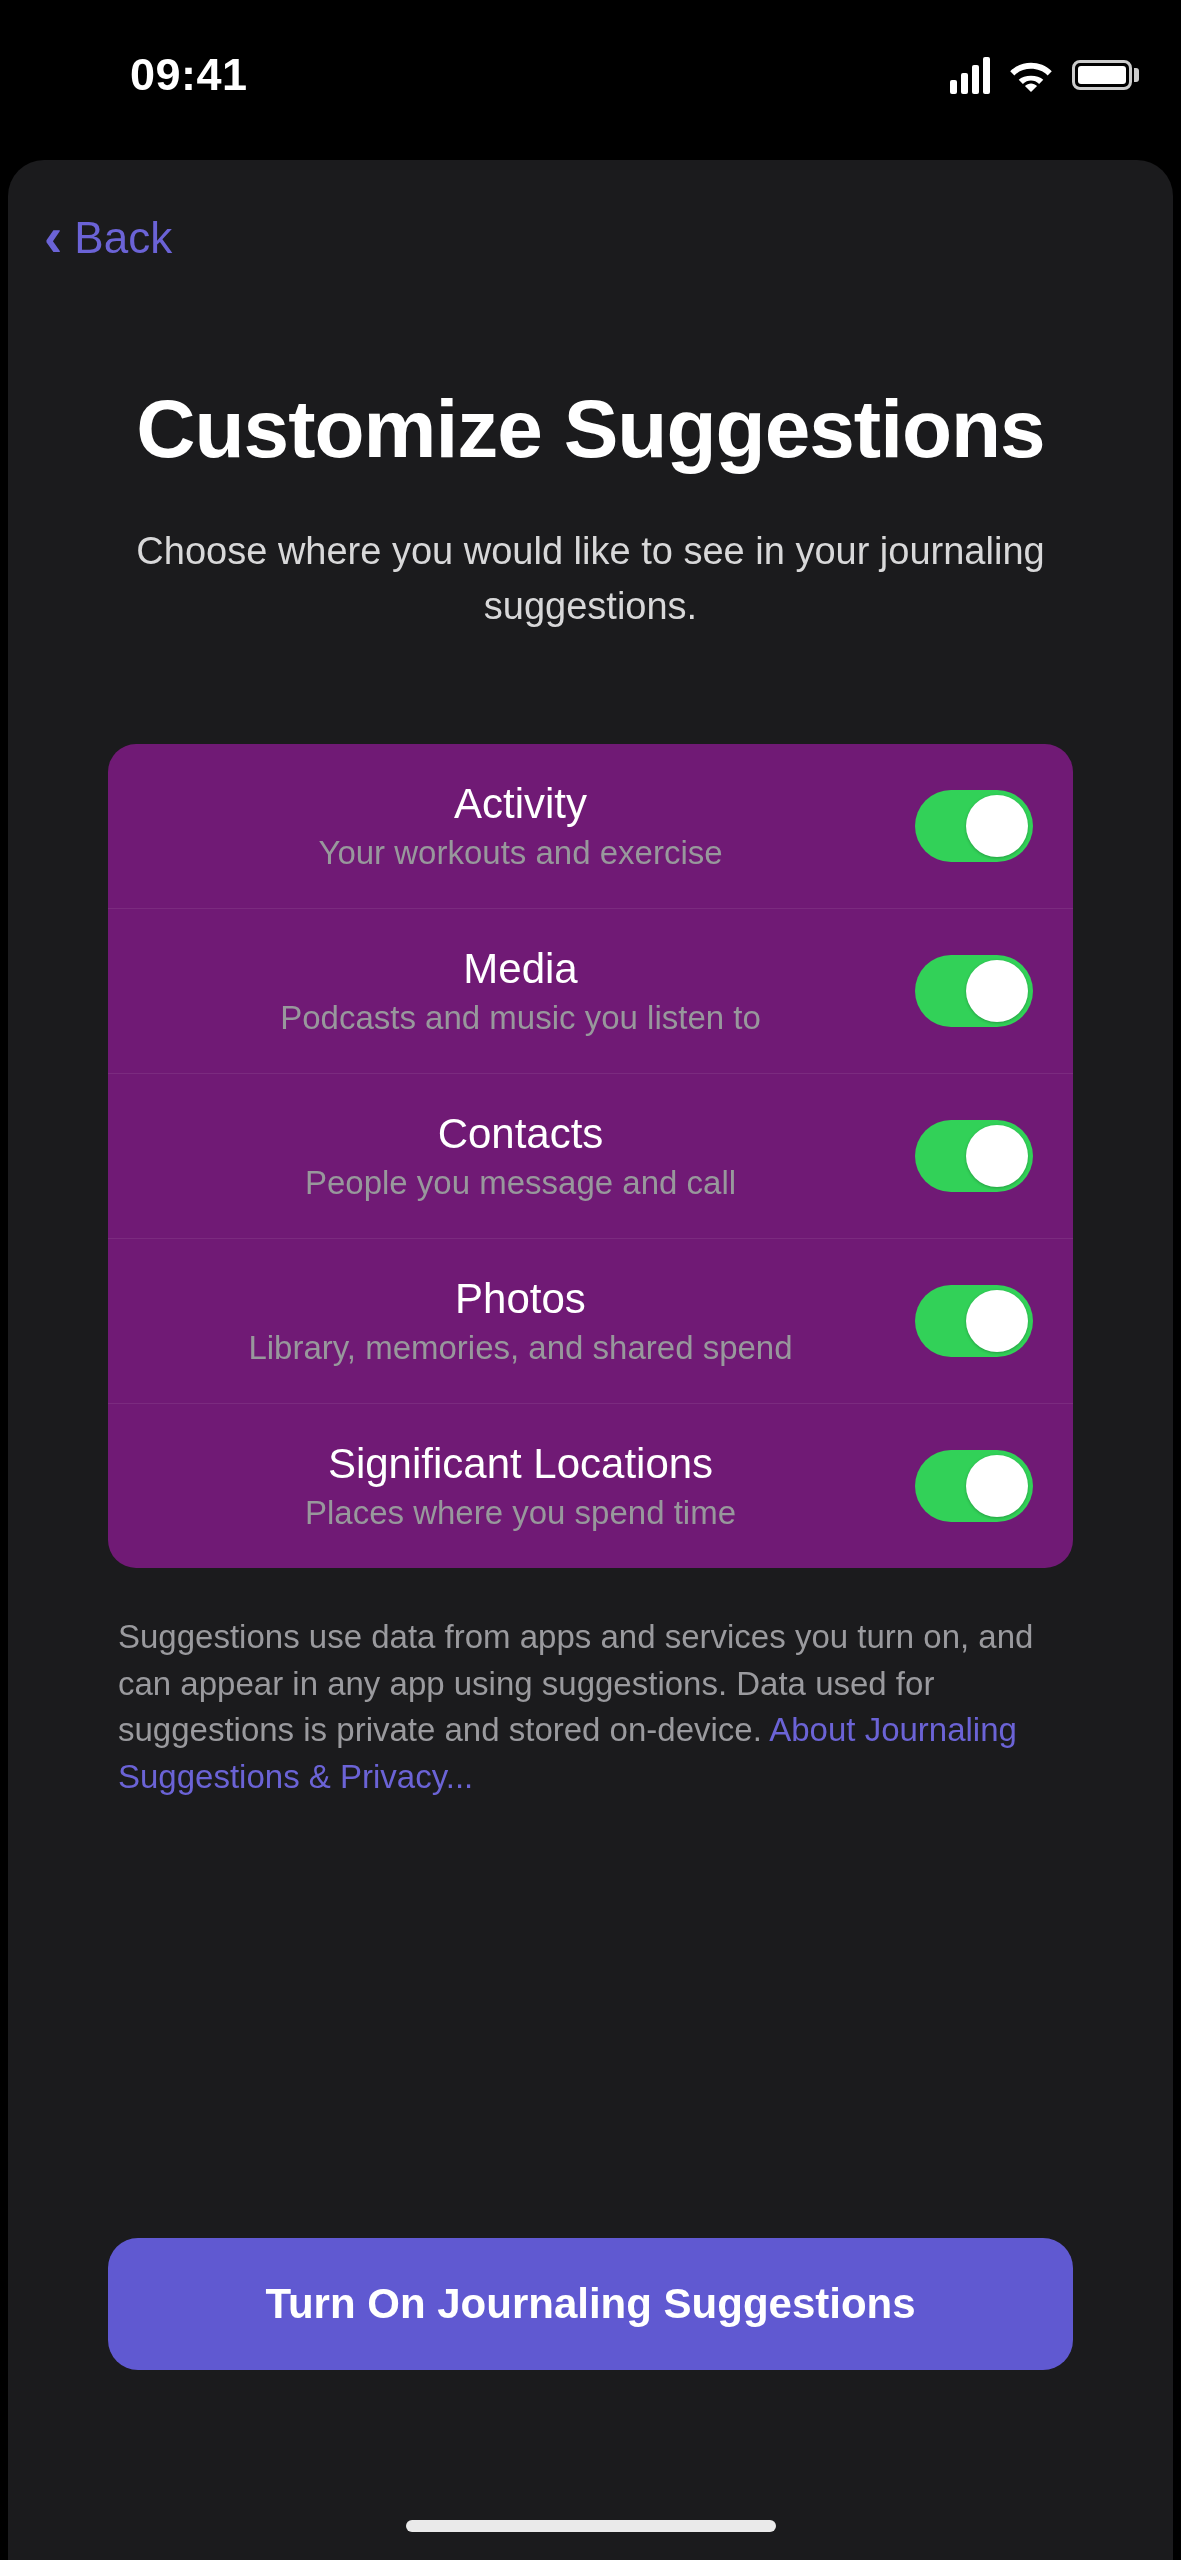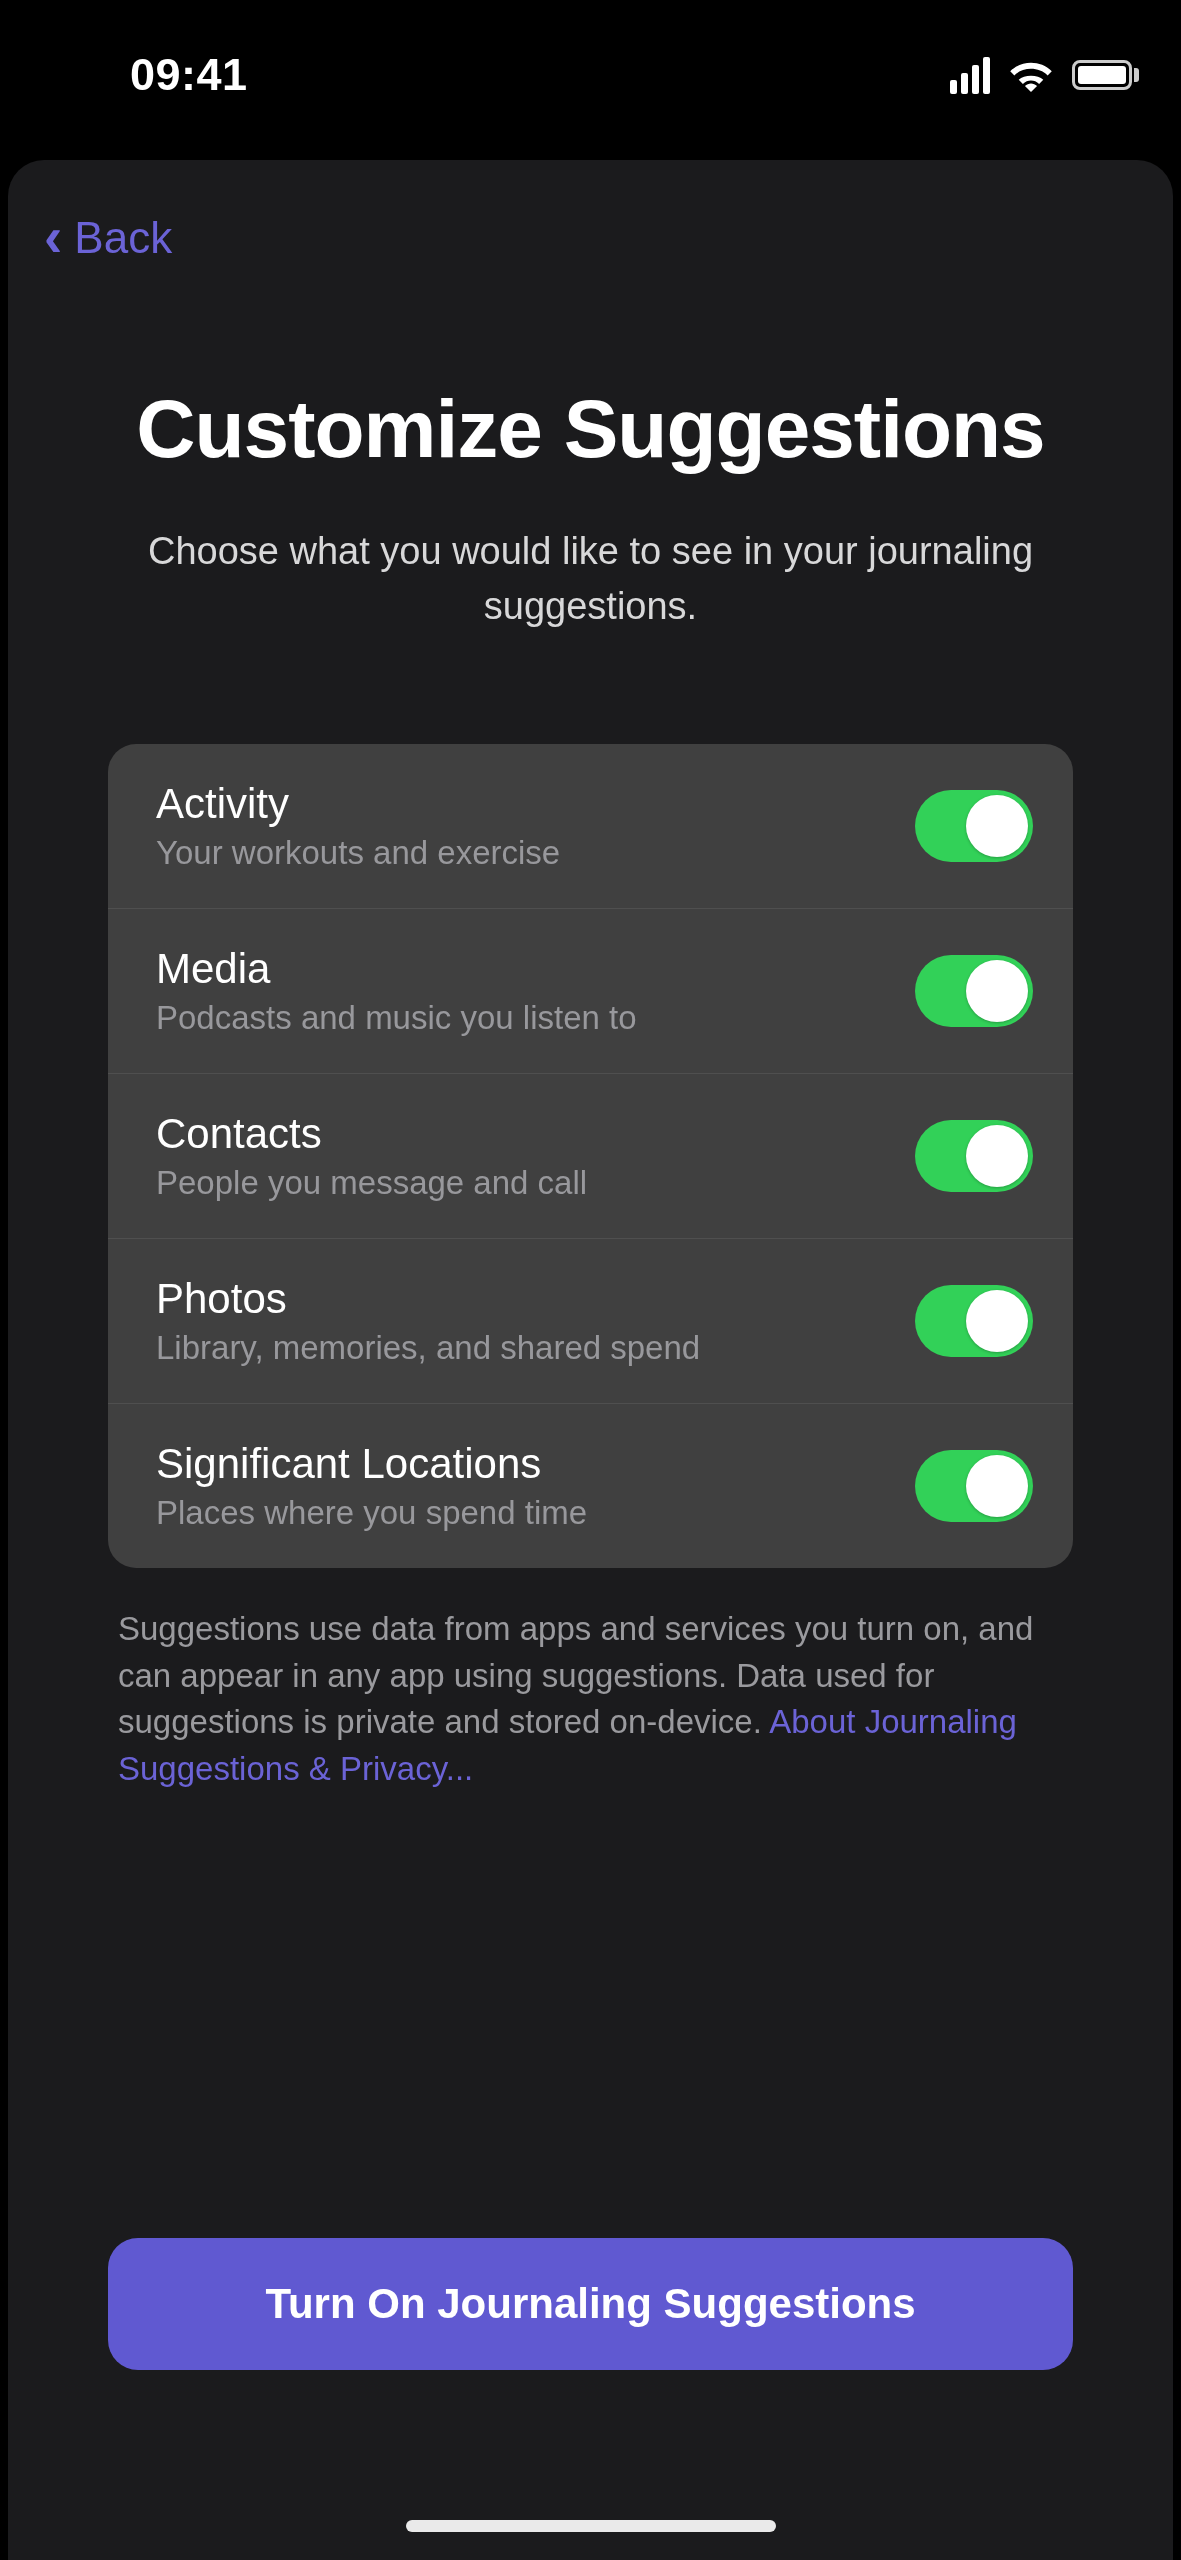--- a/index.html
+++ b/index.html
@@ -103,24 +103,25 @@
   }
   .subtitle {
     margin-top: 50px;
     font-size: 38px;
     color: #d8d8d9;
     line-height: 1.45;
     padding: 0 50px;
   }
 
   .list {
-    margin: 110px 70px 4px;
-    background: #404040;
+    margin: 110px 70px 12px;
+    background: #701a75;
     border-radius: 28px;
     overflow: hidden;
+    text-align: center;
   }
   .row {
     display: flex;
     align-items: center;
     padding: 36px 40px 36px 48px;
     border-bottom: 1px solid rgba(255,255,255,0.08);
     gap: 30px;
   }
   .row:last-child { border-bottom: none; }
   .row-text { flex: 1 1 auto; }
@@ -209,21 +210,21 @@
 
 <div class="sheet">
 
   <div class="nav-back">
     <span class="chev">‹</span>
     <span>Back</span>
   </div>
 
   <div class="header">
     <div class="title">Customize Suggestions</div>
-    <div class="subtitle">Choose what you would like to see in your journaling suggestions.</div>
+    <div class="subtitle">Choose where you would like to see in your journaling suggestions.</div>
   </div>
 
   <div class="list">
 
     <div class="row">
       <div class="row-text">
         <div class="row-title">Activity</div>
         <div class="row-sub">Your workouts and exercise</div>
       </div>
       <div class="toggle">

